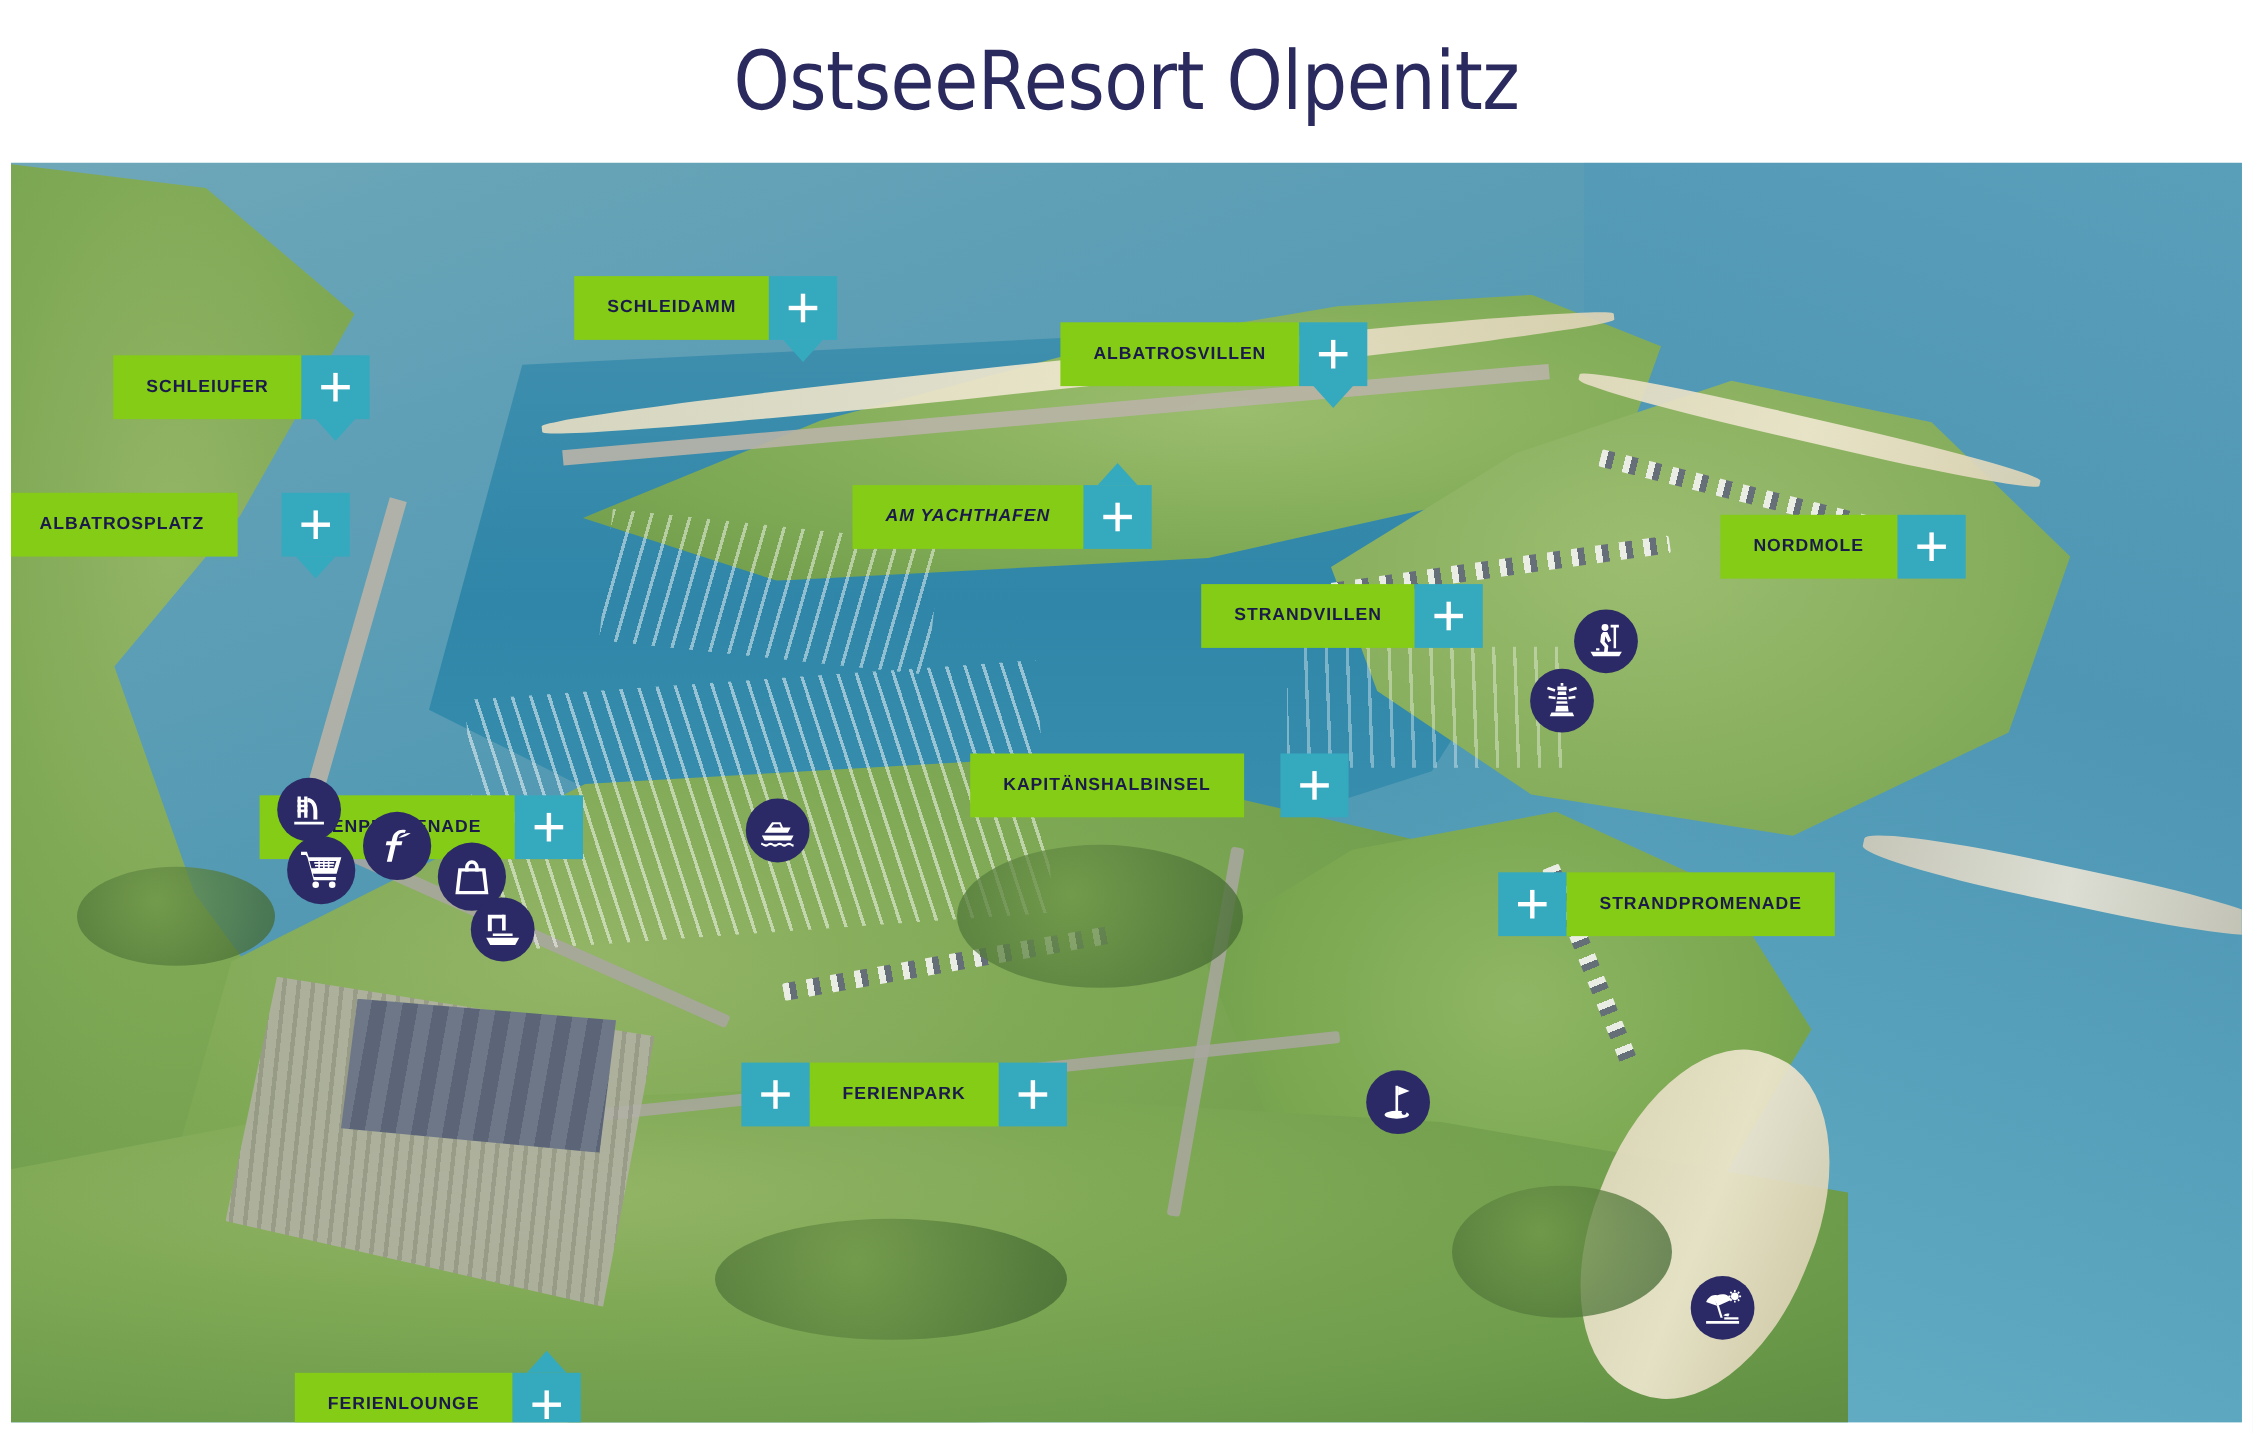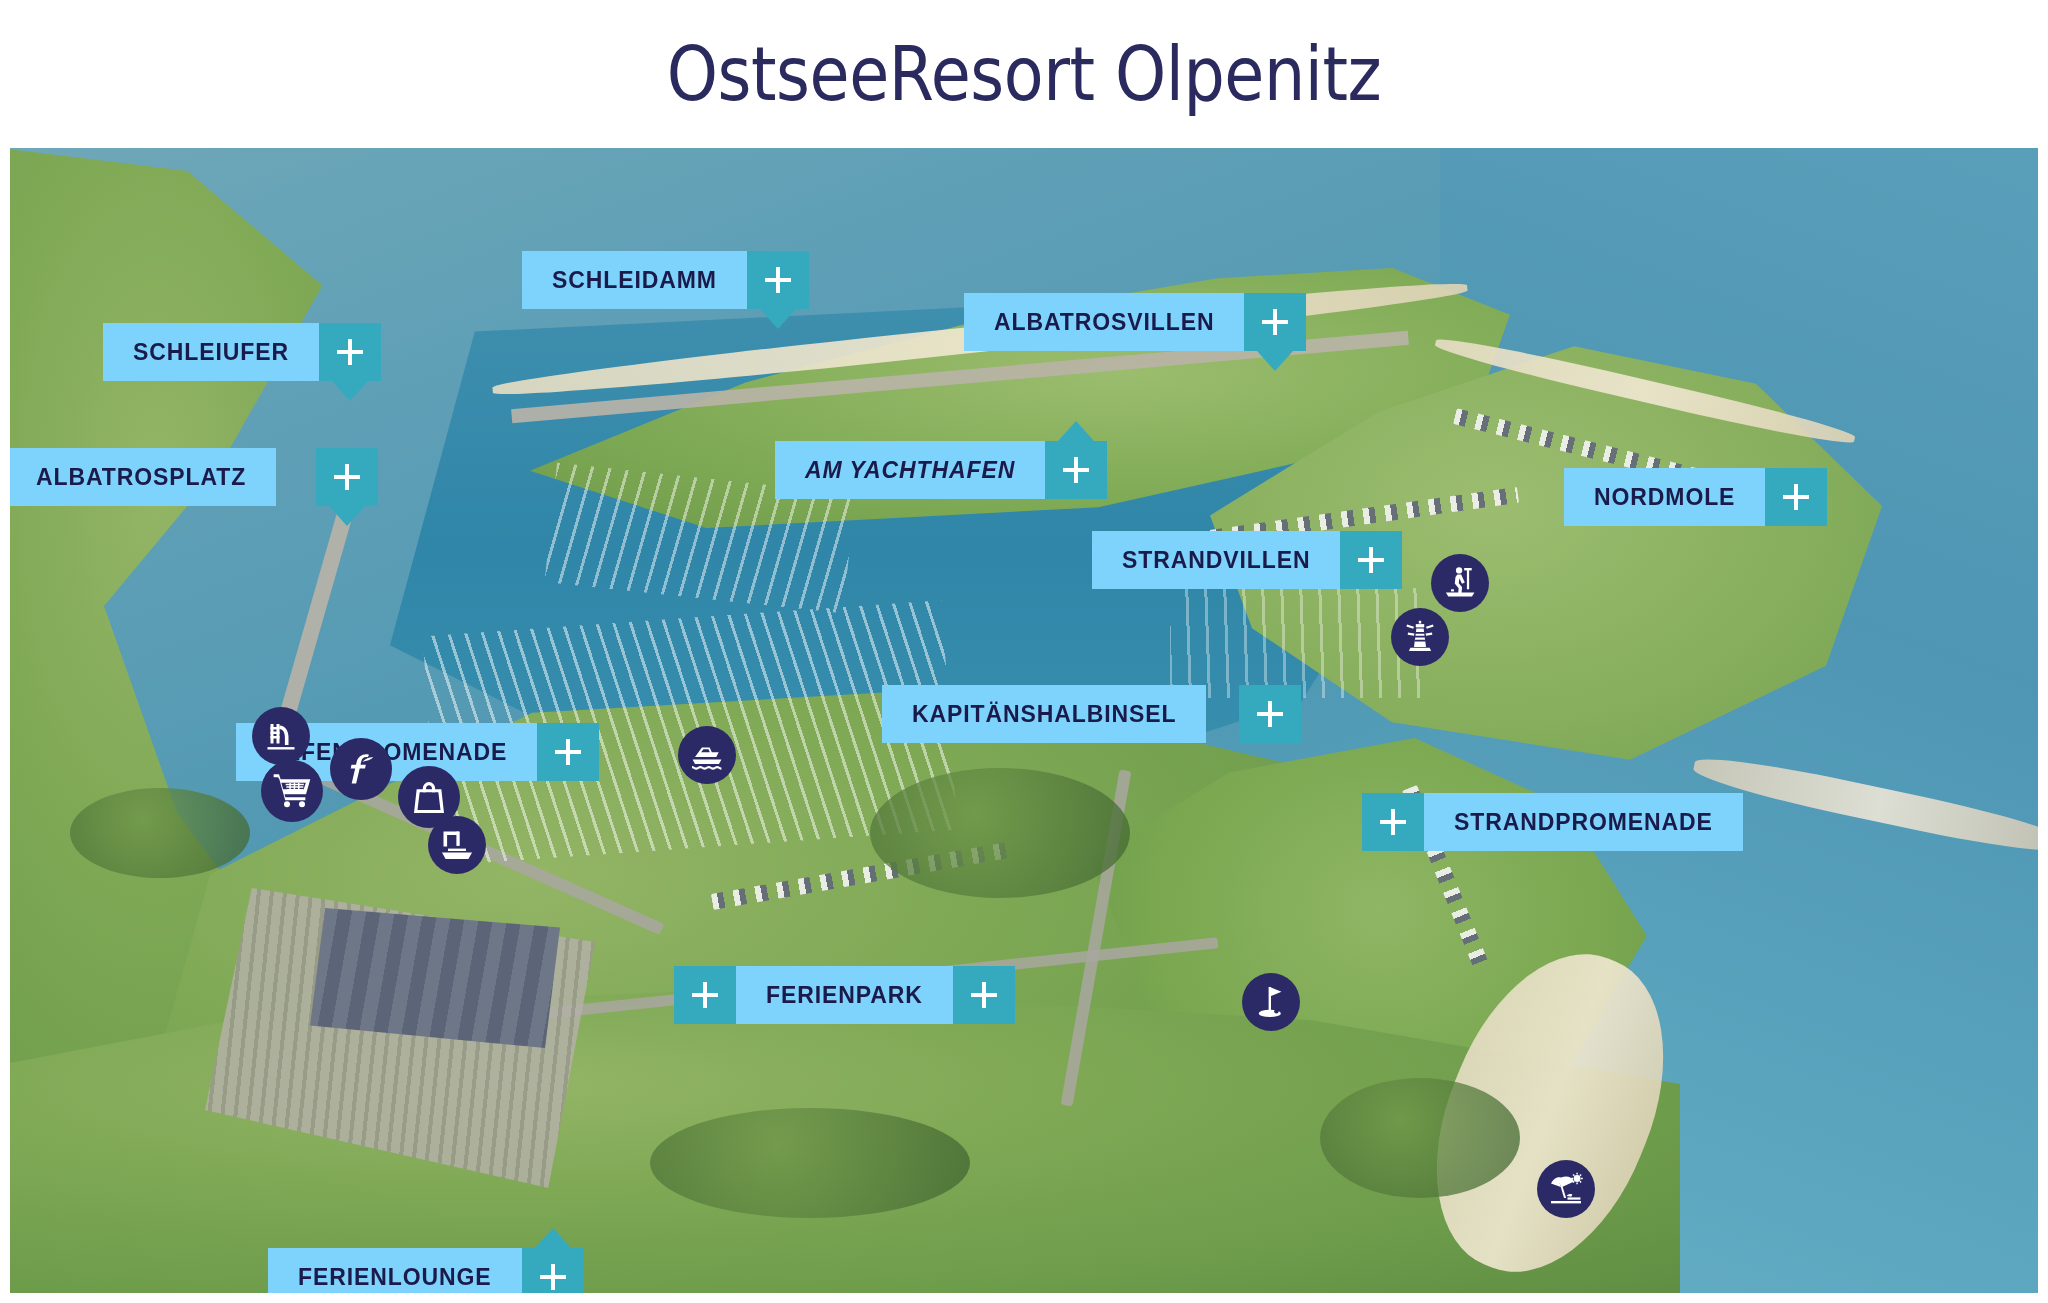--- a/index.html
+++ b/index.html
@@ -148,25 +148,25 @@
   #hr4 { left: 700px; top: 720px; width: 300px; transform: rotate(-10deg); }
   .veg {
     border-radius: 50%;
     background: radial-gradient(circle at 40% 35%, #6e9648 0%, #52783a 60%, #3f6330 100%);
     opacity: .75;
   }
 
   
   .hotspot { position: absolute; display: flex; align-items: stretch; height: 58px; }
   .hs-text {
-    background: #7dd3fc;
+    background: #84cc16;
     display: flex; align-items: center; justify-content: center;
     padding: 0 30px;
     color: #1b1b4b;
-    font-size: 23px;
+    font-size: 16px;
     font-weight: 700;
     letter-spacing: 0.9px;
     white-space: nowrap;
     font-family: "Liberation Sans", sans-serif;
   }
   .hs-plus {
     position: relative;
     width: 62px;
     background: #35aabf;
     display: flex; align-items: center; justify-content: center;

